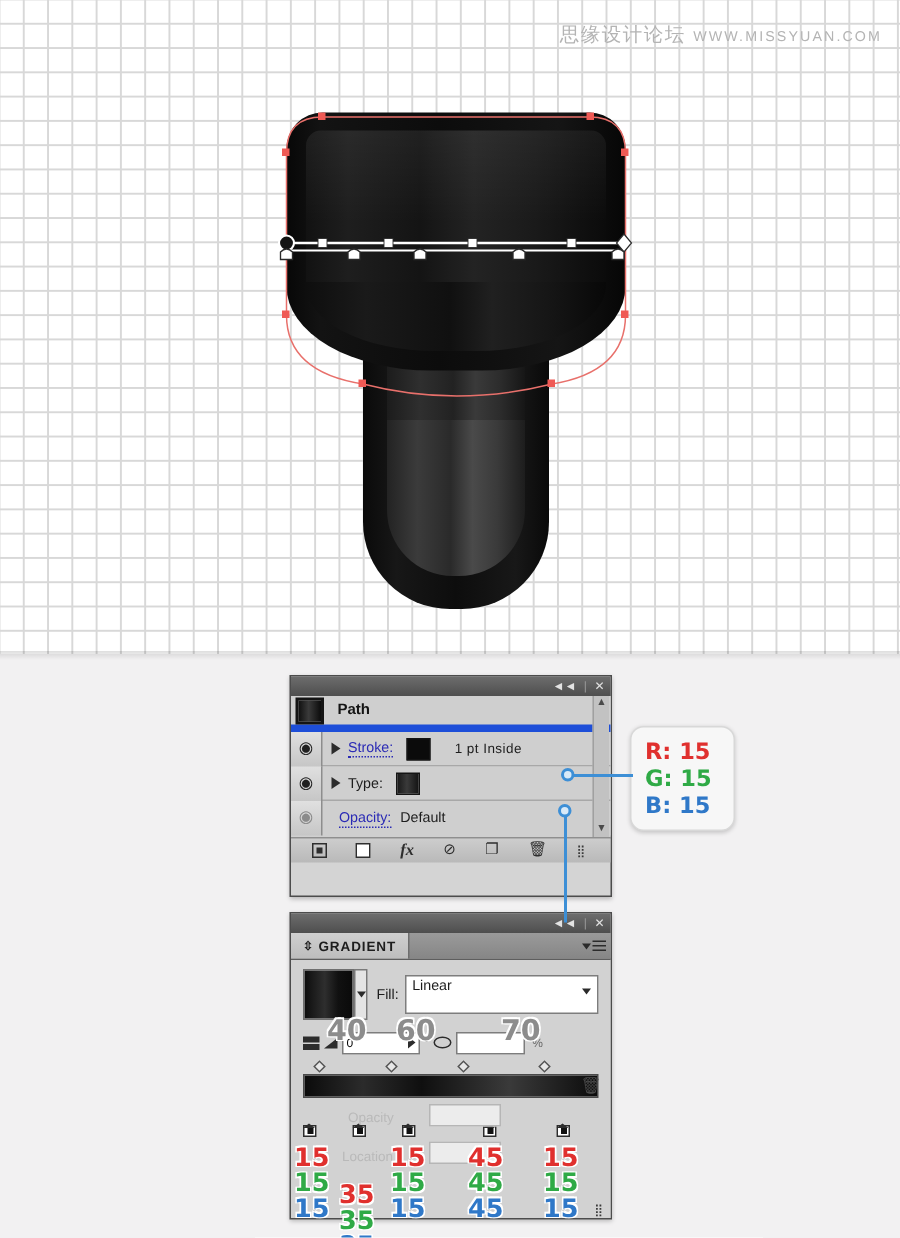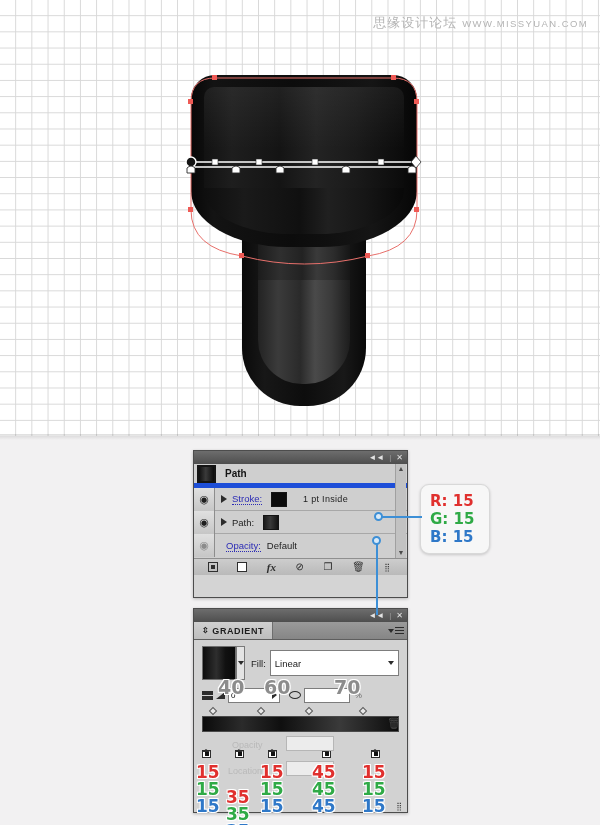--- a/index.html
+++ b/index.html
@@ -193,21 +193,21 @@
     background:linear-gradient(to right,#0d0d0d,#2e2e2e 42%,#111 70%,#0a0a0a);
   }
   .grad-prev-arrow{
     width:9px;height:34px;border:1px solid #7a7a7a;background:#e4e4e4;
     display:flex;align-items:center;justify-content:center;
   }
   .tiny-tri{ width:0;height:0;border-left:3px solid transparent;border-right:3px solid transparent;border-top:4px solid #2b2b2b; }
   .grad-type-label{ font-size:9.5px;color:#1d1d1d;margin:0 4px 0 6px; }
   .grad-select{
     flex:1; height:21px; background:#fff; border:1px solid #7d7d7d;
-    display:flex;align-items:center;justify-content:space-between;padding:12px 4px;
+    display:flex;align-items:flex-end;justify-content:space-between;padding:12px 4px;
     font-size:9.5px;color:#1d1d1d;
   }
 
   .grad-toolrow{ display:flex; align-items:center; height:20px; margin-top:5px; gap:3px; }
   .rev-ico{ display:flex;flex-direction:column;gap:1px; }
   .rev-ico i{ display:block;width:11px;height:4px;background:#2c2c2c; }
   .angle-ico{ width:0;height:0;border-left:9px solid transparent;border-bottom:7px solid #2c2c2c; }
   .angle-field, .asp-field{
     height:15px;background:#fff;border:1px solid #7d7d7d;font-size:8px;
   }
@@ -374,21 +374,21 @@
       <span class="row-label">Stroke:</span>
       <span class="swatch-sm"></span>
       <span class="stroke-meta">1 pt  Inside</span>
     </div>
 
     <div class="app-row">
       <div class="eye-cell">
           <span class="eye">◉</span>
         </div>
       <span class="disc-tri"></span>
-      <span class="row-label plain">Path:</span>
+      <span class="row-label plain">Type:</span>
       <span class="swatch-sm swatch-grad"></span>
     </div>
 
     <div class="app-row" style="border-bottom:none;">
       <div class="eye-cell">
           <span class="eye dim">◉</span>
         </div>
       <span style="width:11px;"></span>
       <span class="row-label">Opacity:</span>
       <span class="opacity-val">Default</span>

